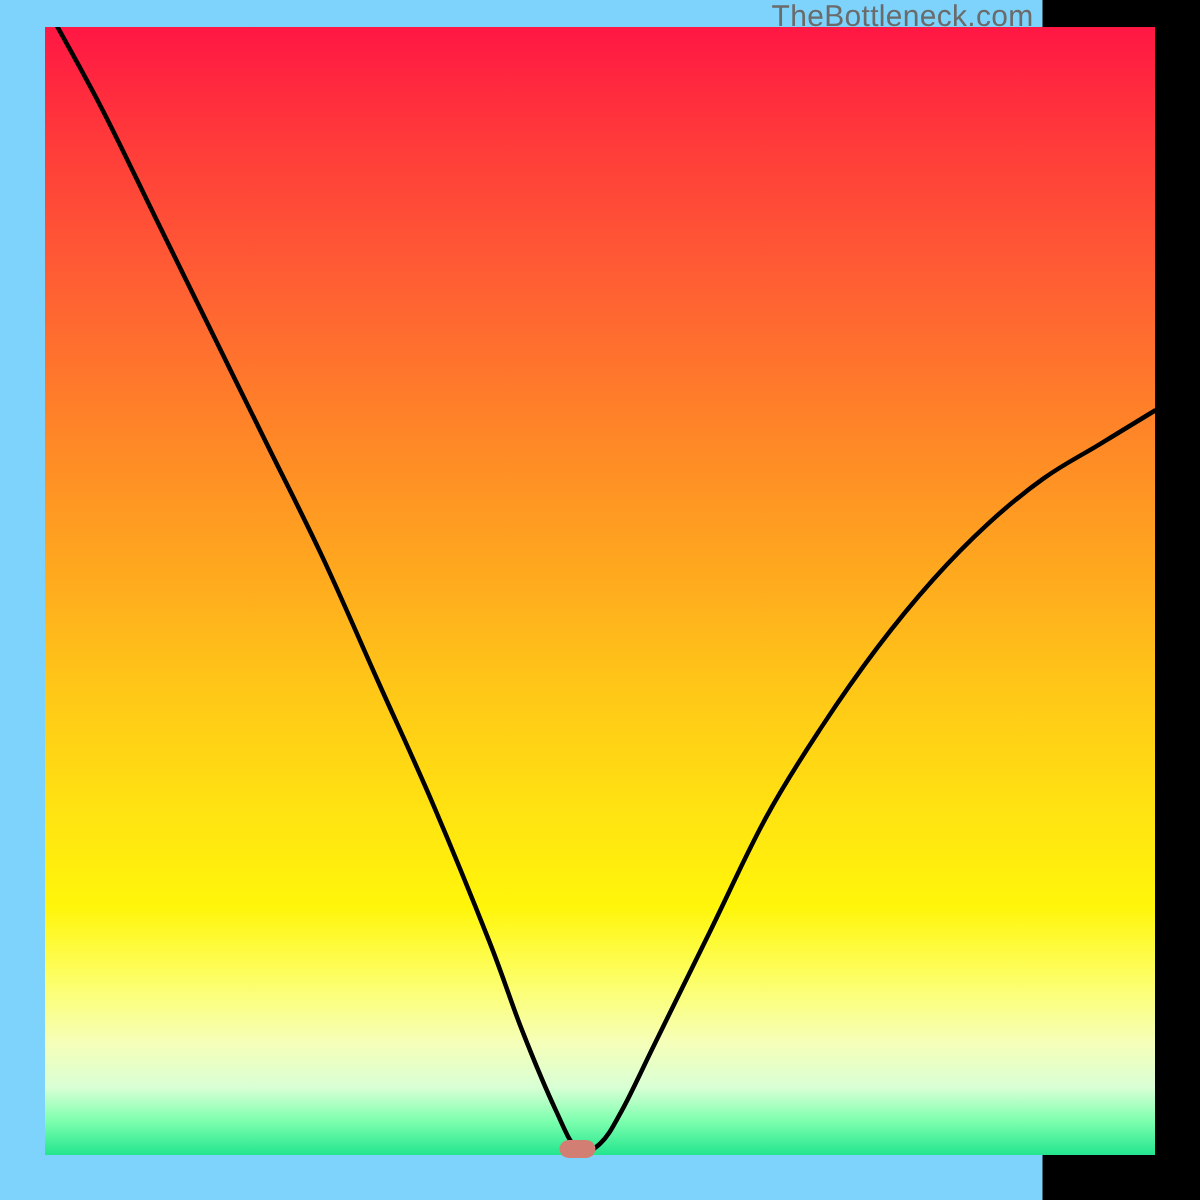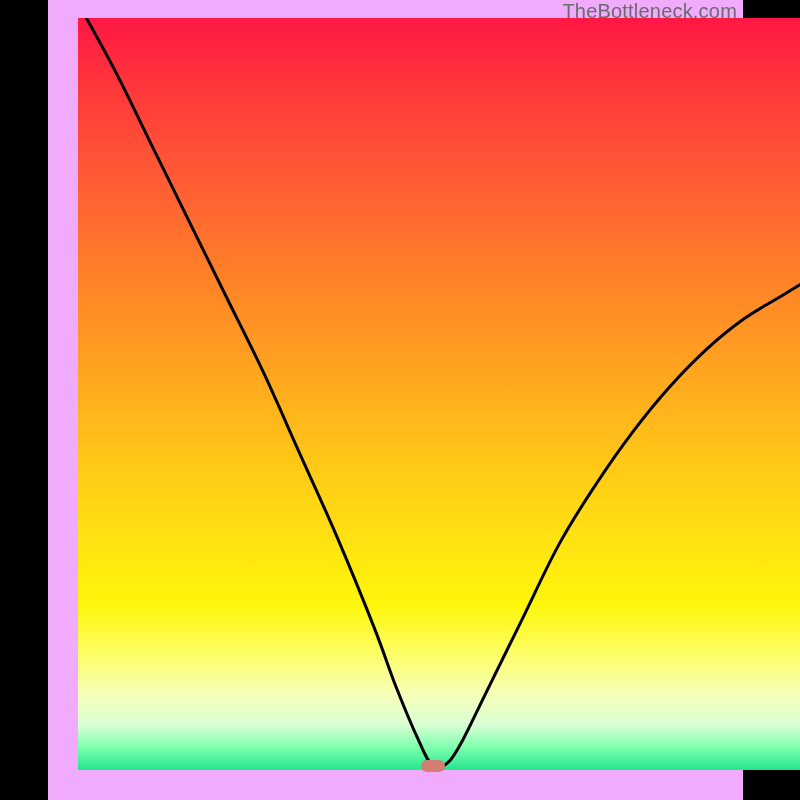--- a/index.html
+++ b/index.html
@@ -9,22 +9,21 @@
     height: 800px;
     background: #000;
     overflow: hidden;
   }
   .frame {
     position: absolute;
     left: 0;
     top: 0;
     width: 695px;
     height: 800px;
-    background: #f0abfc;
-    margin-left: 48px;
+    background: #7dd3fc;
   }
   .plot {
     position: absolute;
     left: 30px;
     top: 18px;
     width: 740px;
     height: 752px;
     background: linear-gradient(to bottom,
       #ff1744 0%,
       #ff3a3a 10%,

